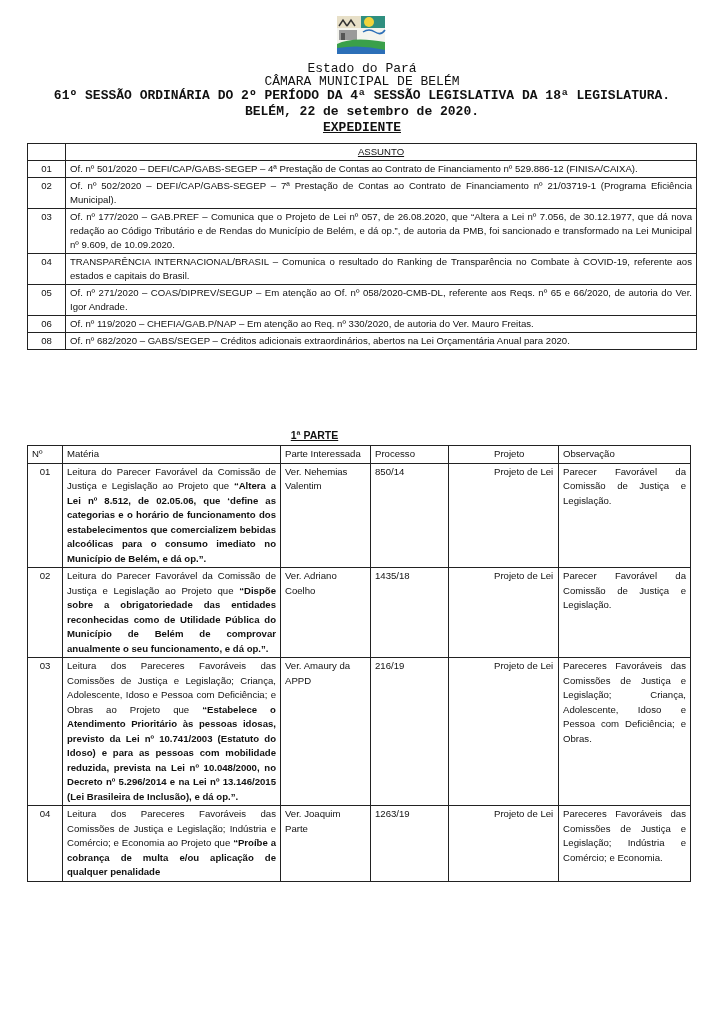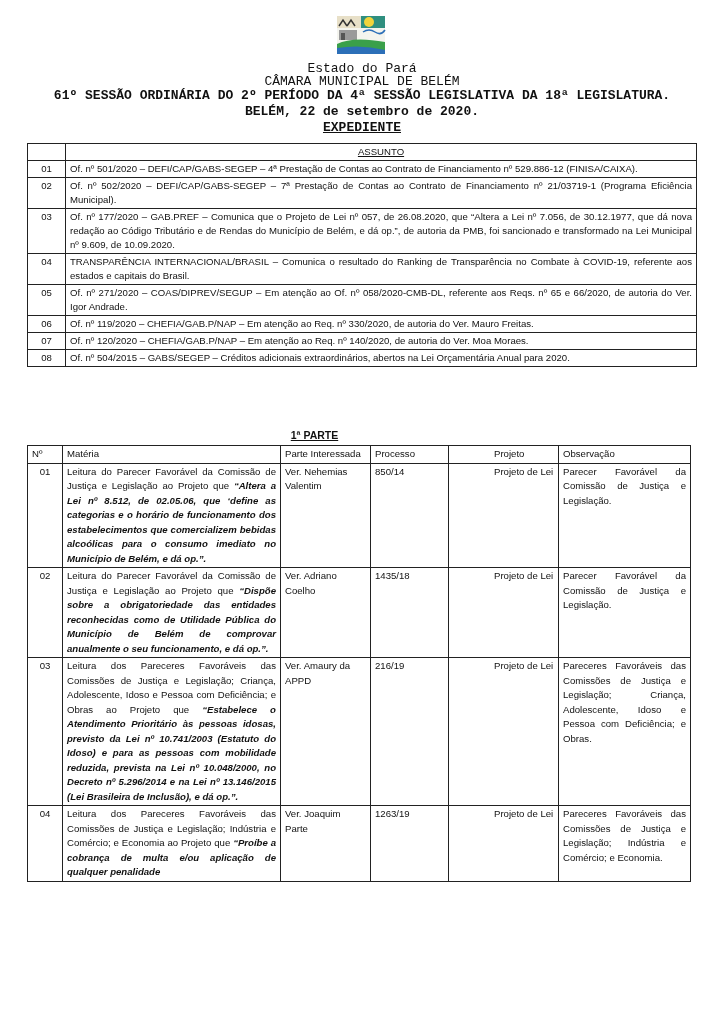--- a/index.html
+++ b/index.html
@@ -25,21 +25,21 @@
   .parte-title span { text-decoration: underline; }
 
   #p1 { left: 27px; top: 445px; width: 664px; }
   #p1 td { font-weight: normal; line-height: 14.5px; margin-top: 26px; }
   #p1 td.num { width: 26px; text-align: center; }
   #p1 td.mat { width: 209px; text-align: justify; }
   #p1 td.par { width: 81px; }
   #p1 td.proc { width: 69px; }
   #p1 td.proj { width: 60px; padding-left: 45px; }
   #p1 td.obs { text-align: justify; }
-  #p1 b { font-weight: bold; font-style: italic; }
+  #p1 b { font-weight: bold; }
   .last-row td { border-bottom: 1.5px solid #222; }
 </style>
 </head>
 <body>
 
 <svg class="logo" viewBox="0 0 56 42">
   <rect x="4" y="2" width="48" height="38" fill="#f4f4ee"></rect>
   <rect x="4" y="2" width="24" height="12" fill="#e8e0c8"></rect>
   <rect x="28" y="2" width="24" height="12" fill="#2f8f7f"></rect>
   <circle cx="36" cy="8" r="5" fill="#f2d43a"></circle>
@@ -81,26 +81,22 @@
   </tr>
   <tr>
     <td class="num">05</td>
     <td class="txt">Of. nº 271/2020 – COAS/DIPREV/SEGUP – Em atenção ao Of. nº 058/2020-CMB-DL, referente aos Reqs. nº 65 e 66/2020, de autoria do Ver. Igor Andrade.</td>
   </tr>
   <tr>
     <td class="num">06</td>
     <td class="txt">Of. nº 119/2020 – CHEFIA/GAB.P/NAP – Em atenção ao Req. nº 330/2020, de autoria do Ver. Mauro Freitas.</td>
   </tr>
   <tr>
-    <td class="num">07</td>
-    <td class="txt">Of. nº 120/2020 – CHEFIA/GAB.P/NAP – Em atenção ao Req. nº 140/2020, de autoria do Ver. Moa Moraes.</td>
-  </tr>
-  <tr>
     <td class="num">08</td>
-    <td class="txt">Of. nº 504/2015 – GABS/SEGEP – Créditos adicionais extraordinários, abertos na Lei Orçamentária Anual para 2020.</td>
+    <td class="txt">Of. nº 682/2020 – GABS/SEGEP – Créditos adicionais extraordinários, abertos na Lei Orçamentária Anual para 2020.</td>
   </tr>
 </tbody>
   </table>
 
 <div class="parte-title"><span>1ª PARTE</span></div>
 
 <table id="p1">
   <tbody>
       <tr>
     <td class="num" style="text-align:left">Nº</td>

